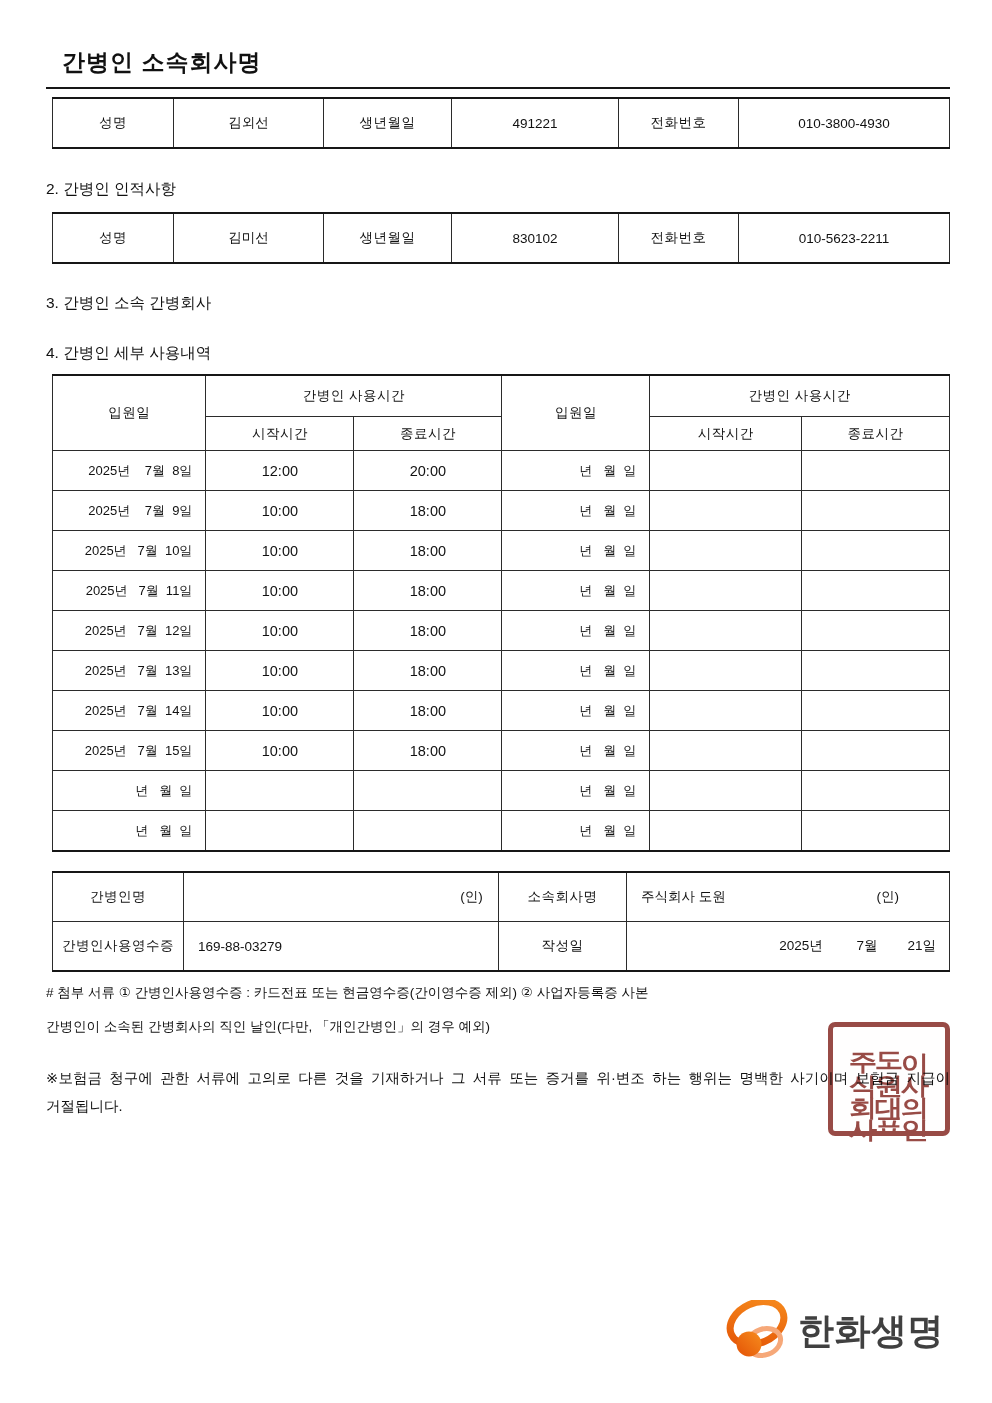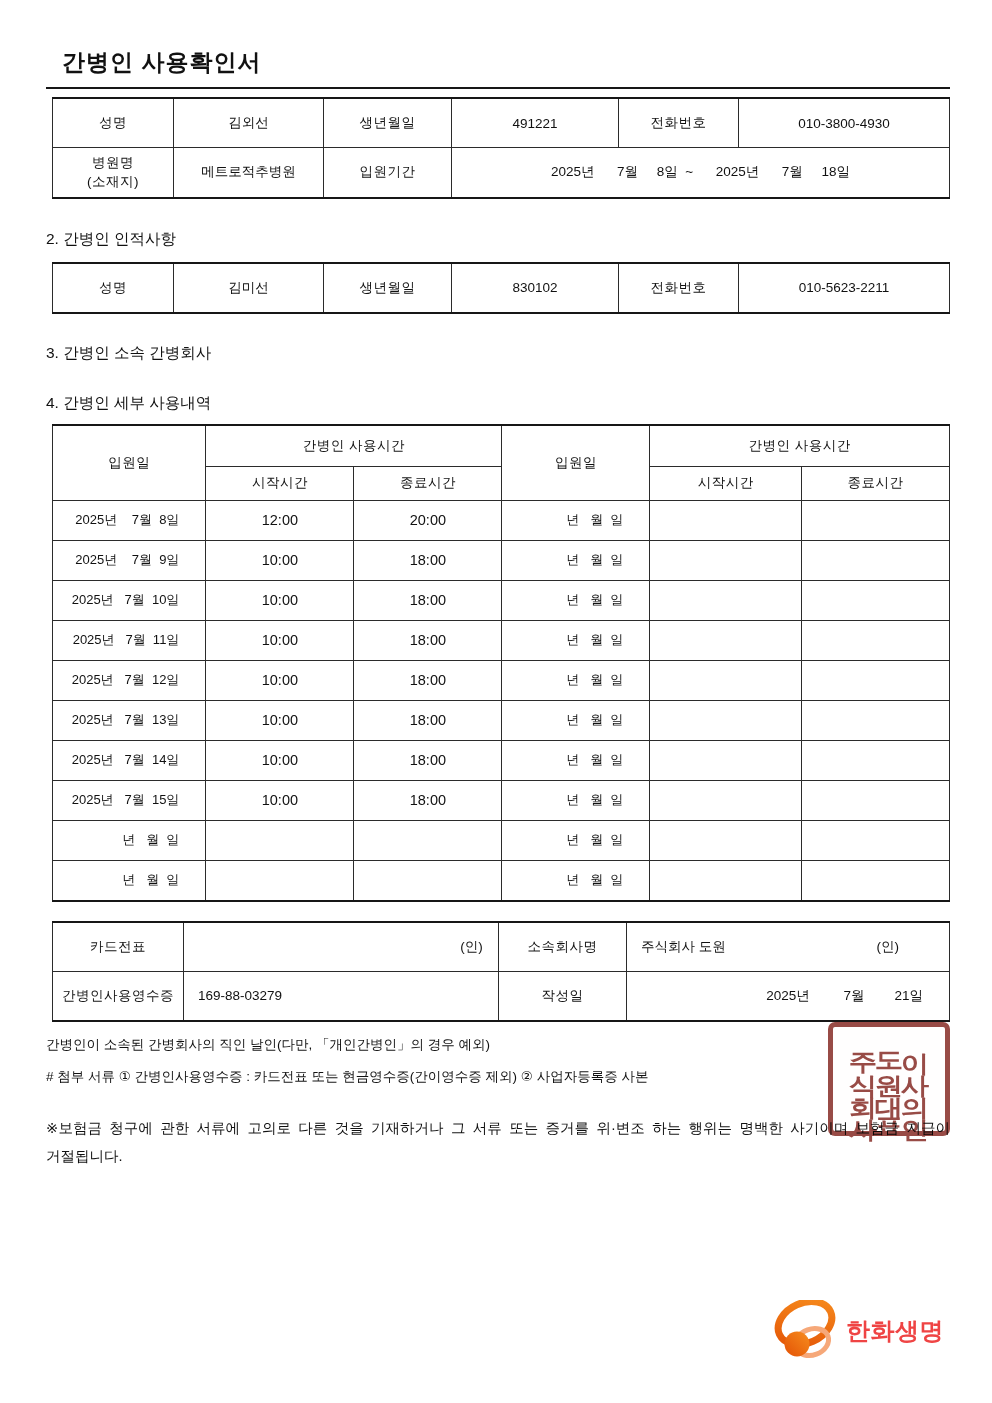--- a/index.html
+++ b/index.html
@@ -18,77 +18,70 @@
   td{border:1px solid #2b2b2b;font-size:13.5px;text-align:center;vertical-align:middle;
      padding:0;overflow:hidden;}
   .h48 td{height:48px;}
   .usage td{height:39px;}
   .usage tr.hd1 td{height:40px;}
   .usage tr.hd2 td{height:33px;}
   .lbl{letter-spacing:0.5px;}
   .pre{white-space:pre;}
   .pre-line{white-space:pre-line;line-height:19px;}
   .left{text-align:left;padding-left:14px;}
-  .d{text-align:right;padding-right:26px;white-space:pre;font-size:13px;}
+  .d{text-align:right;padding-right:13px;white-space:pre;font-size:13px;}
   .t{font-size:14.5px;}
   .sig-name{text-align:right;padding-right:15px;}
   .rel{position:relative;text-align:left;padding-left:14px;}
   .seal-right{position:absolute;right:50px;top:50%;transform:translateY(-50%);}
   .confirm{margin:41px 0 0 0;font-size:15.5px;line-height:22px;}
   .sig-table{margin-top:19px;}
   .fnote{margin:9px 0 0 0;font-size:13.5px;line-height:23px;}
   .fnote.first{margin-top:11px;}
   .warning{margin:26px 0 0 0;font-size:14.5px;line-height:28px;text-align:justify;
            word-break:break-all;word-spacing:3px;}
   
   .stamp{position:absolute;left:828px;top:1022px;width:112px;height:104px;
          border:5px solid #8a322c;border-radius:7px;display:flex;justify-content:center;
          align-items:center;gap:2px;color:#8a322c;opacity:0.88;mix-blend-mode:multiply;
          background:rgba(255,250,249,0.15);z-index:5;}
   .stamp-col{writing-mode:vertical-rl;text-orientation:upright;
              font-family:"Liberation Serif","DejaVu Serif",serif;font-weight:bold;
              font-size:24px;line-height:24px;letter-spacing:-2px;transform:scaleX(1.18);}
   
   .logo{position:absolute;top:1300px;right:48px;display:flex;align-items:center;gap:8px;z-index:3;}
-  .logo-text{font-size:24px;font-weight:bold;color:#ef4444;letter-spacing:0.5px;}
+  .logo-text{font-size:36px;font-weight:bold;color:#404040;letter-spacing:0.5px;}
 </style>
 </head>
 <body>
 
 <div class="page">
   <div class="content">
 
-    <h1 class="doc-title">간병인  사용확인서</h1>
+    <h1 class="doc-title">간병인  소속회사명</h1>
     <hr class="title-rule">
 
     <table class="h48">
       <colgroup>
         <col style="width:13.5%">
           <col style="width:16.7%">
           <col style="width:14.3%">
         <col style="width:18.6%">
           <col style="width:13.4%">
           <col style="width:23.5%">
       </colgroup>
       <tbody>
           <tr>
         <td class="lbl">성명</td>
         <td>김외선</td>
         <td class="lbl">생년월일</td>
         <td>491221</td>
         <td class="lbl">전화번호</td>
         <td>010-3800-4930</td>
       </tr>
-      <tr style="height:50px;">
-        <td class="lbl pre-line">병원명
-(소재지)</td>
-        <td>메트로적추병원</td>
-        <td class="lbl">입원기간</td>
-        <td colspan="3" class="pre">2025년      7월     8일  ~      2025년      7월     18일</td>
-      </tr>
     </tbody>
       </table>
 
     <p class="sec-heading" id="s2h">2. 간병인  인적사항</p>
     <table class="h48">
       <colgroup>
         <col style="width:13.5%">
           <col style="width:16.7%">
           <col style="width:14.3%">
         <col style="width:18.6%">
@@ -218,36 +211,36 @@
 
     <table class="h48 sig-table">
       <colgroup>
         <col style="width:14.6%">
           <col style="width:35.1%">
           <col style="width:14.3%">
           <col style="width:36.0%">
       </colgroup>
       <tbody>
           <tr>
-        <td class="lbl">카드전표</td>
+        <td class="lbl">간병인명</td>
         <td class="sig-name"><span></span><span>(인)</span></td>
         <td class="lbl">소속회사명</td>
         <td class="rel"><span>주식회사  도원</span><span class="seal-right">(인)</span></td>
       </tr>
       <tr>
         <td class="lbl">간병인사용영수증</td>
         <td class="left">169-88-03279</td>
         <td class="lbl">작성일</td>
         <td class="d" style="font-size:13.5px;">2025년         7월        21일</td>
       </tr>
     </tbody>
       </table>
 
+    <p class="fnote">#  첨부  서류  ①  간병인사용영수증 : 카드전표  또는  현금영수증(간이영수증  제외)   ②  사업자등록증  사본</p>
     <p class="fnote first">간병인이  소속된  간병회사의  직인  날인(다만, 「개인간병인」의  경우  예외)</p>
-    <p class="fnote">#  첨부  서류  ①  간병인사용영수증 : 카드전표  또는  현금영수증(간이영수증  제외)   ②  사업자등록증  사본</p>
     <p class="warning">※보험금  청구에  관한  서류에  고의로  다른  것을  기재하거나  그  서류  또는  증거를  위·변조  하는  행위는  명백한  사기이며  보험금  지급이  거절됩니다.</p>
 
   </div>
 
   <div class="stamp">
     <span class="stamp-col">주식회사</span>
     <span class="stamp-col">도원대표</span>
     <span class="stamp-col">이사의인</span>
   </div>
 

